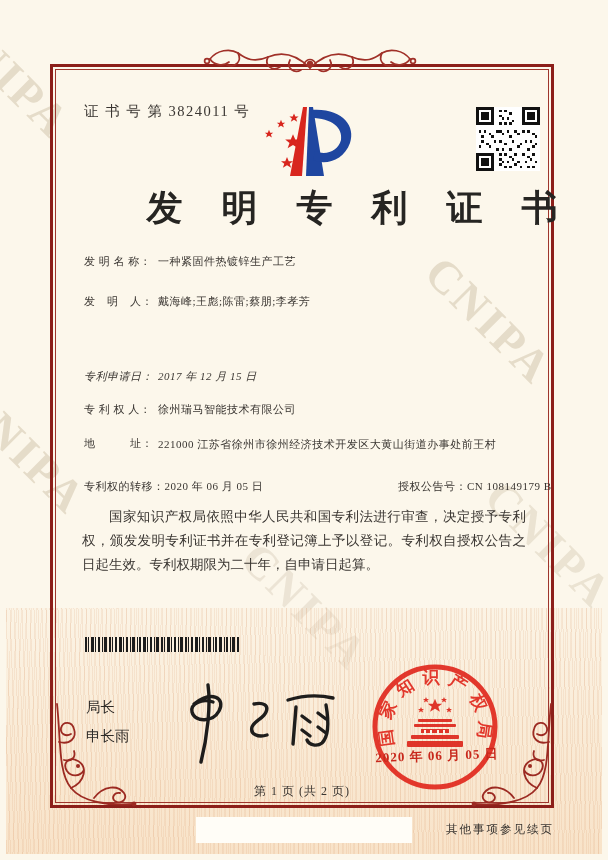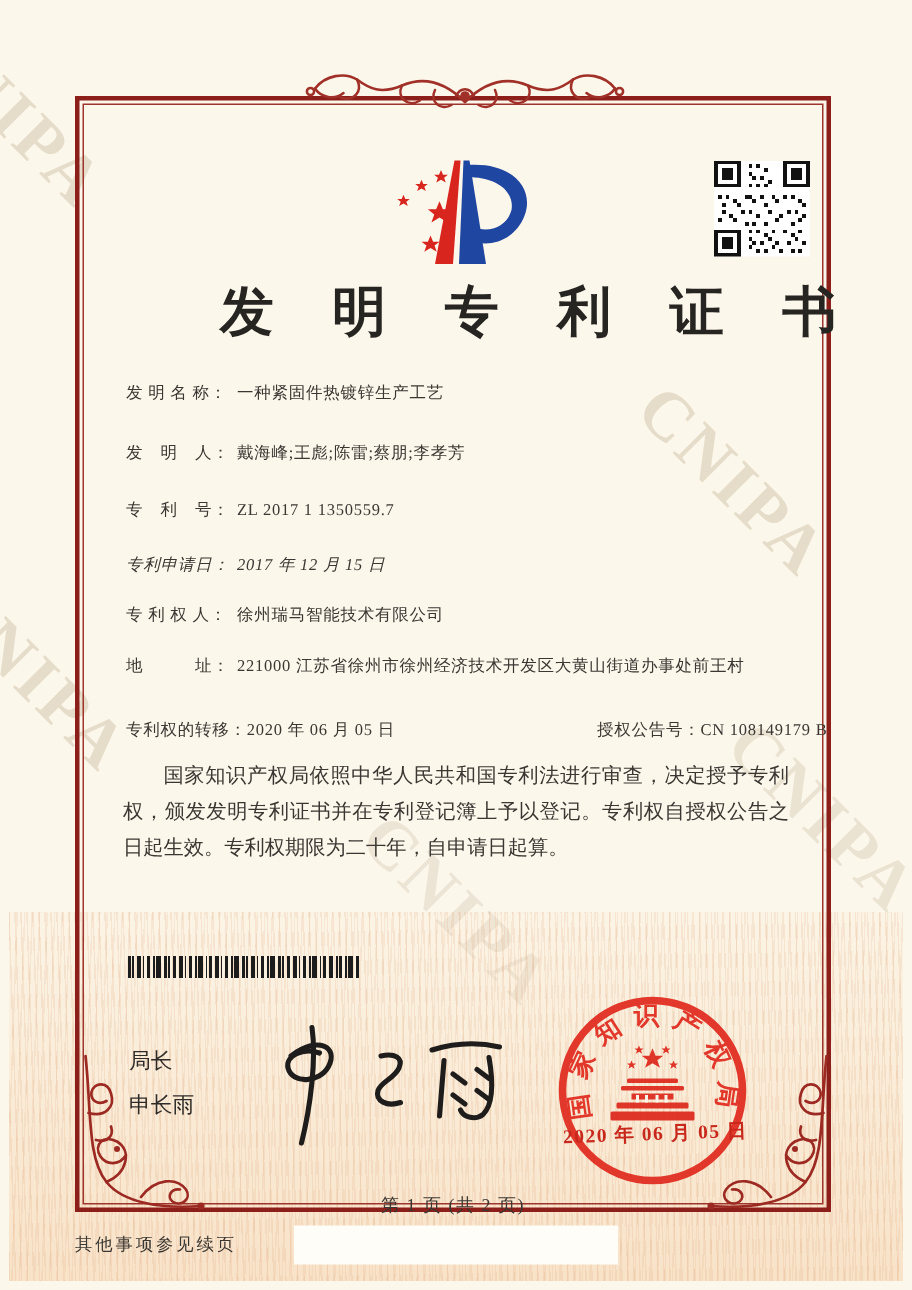--- a/index.html
+++ b/index.html
@@ -82,29 +82,29 @@
   
   .seal{position:absolute;left:369px;top:661px;width:132px;height:132px;}
   .seal-date{
     position:absolute;left:362px;top:747px;width:150px;
     text-align:center;font-size:13px;font-weight:bold;color:#c8281c;
     transform:rotate(-2deg);letter-spacing:1px;
   }
   
   .footer-page{
     position:absolute;left:50px;top:783px;width:504px;
-    text-align:center;font-size:12px;color:#3a3632;letter-spacing:1px;margin-top:12px;
+    text-align:center;font-size:12px;color:#3a3632;letter-spacing:1px;
   }
   .note-strip{
     position:absolute;left:196px;top:817px;width:216px;height:26px;
     background:#fffdf7;
   }
   .footer-note{
     position:absolute;left:50px;top:822px;width:504px;
-    text-align:left;font-size:11.5px;color:#3a3632;letter-spacing:2px;
+    text-align:right;font-size:11.5px;color:#3a3632;letter-spacing:2px;
   }
 </style>
 </head>
 <body>
 
 <div class="page">
 
   <div class="wm" style="left:-30px;top:0px;">CNIPA</div>
   <div class="wm" style="left:452px;top:246px;">CNIPA</div>
   <div class="wm" style="left:-14px;top:376px;">CNIPA</div>
@@ -150,20 +150,21 @@
       <path d="M5,4 C9,40 6,72 19,88 C30,102 56,106 82,104"></path>
       <path d="M19,88 C33,82 36,67 26,61 C17,56 10,63 15,71 C19,77 28,77 32,70"></path>
       <path d="M42,98 C52,85 66,85 72,93 C76,99 69,105 63,101 C59,98 62,92 68,93"></path>
       <path d="M7,42 C18,45 25,38 22,29 C20,21 11,21 9,28 C8,34 14,37 19,34"></path>
       <path d="M12,60 C20,62 24,57 22,51"></path>
       <circle cx="82" cy="104" r="2.4" fill="#9c2a22" stroke="none"></circle>
       <circle cx="26" cy="66" r="2" fill="#9c2a22" stroke="none"></circle>
     </g>
   </svg>
 
+  <div class="certno">证 书 号 第 3824011 号</div>
 
   <svg class="ornament" style="left:250px;top:103px;" width="112" height="76" viewBox="0 0 112 76">
     <g fill="#d8261e">
       <path transform="translate(19,31) scale(0.42)" d="M0,-10 L2.9,-3.1 10,-3.1 4.5,1.2 6.9,8.1 0,3.9 -6.9,8.1 -4.5,1.2 -10,-3.1 -2.9,-3.1 Z"></path>
       <path transform="translate(31,21) scale(0.42)" d="M0,-10 L2.9,-3.1 10,-3.1 4.5,1.2 6.9,8.1 0,3.9 -6.9,8.1 -4.5,1.2 -10,-3.1 -2.9,-3.1 Z"></path>
       <path transform="translate(44,15) scale(0.46)" d="M0,-10 L2.9,-3.1 10,-3.1 4.5,1.2 6.9,8.1 0,3.9 -6.9,8.1 -4.5,1.2 -10,-3.1 -2.9,-3.1 Z"></path>
       <path transform="translate(43,39) scale(0.78)" d="M0,-10 L2.9,-3.1 10,-3.1 4.5,1.2 6.9,8.1 0,3.9 -6.9,8.1 -4.5,1.2 -10,-3.1 -2.9,-3.1 Z"></path>
       <path transform="translate(37,60) scale(0.6)" d="M0,-10 L2.9,-3.1 10,-3.1 4.5,1.2 6.9,8.1 0,3.9 -6.9,8.1 -4.5,1.2 -10,-3.1 -2.9,-3.1 Z"></path>
       <polygon points="53,4 57,4 52,73 40,73"></polygon>
     </g>
@@ -183,23 +184,20 @@
     </g>
   </svg>
 
   <div class="title">发 明 专 利 证 书</div>
 
   <div class="row" style="top:254px;">
     <span class="lbl">发 明 名 称：</span><span class="val">一种紧固件热镀锌生产工艺</span>
   </div>
   <div class="row" style="top:294px;">
     <span class="lbl">发　明　人：</span><span class="val">戴海峰;王彪;陈雷;蔡朋;李孝芳</span>
-  </div>
-  <div class="row" style="top:332px;">
-    <span class="lbl">专　利　号：</span><span class="val">ZL 2017 1 1350559.7</span>
   </div>
   <div class="row" style="top:369px;font-style:italic;">
     <span class="lbl">专利申请日：</span><span class="val">2017 年 12 月 15 日</span>
   </div>
   <div class="row" style="top:402px;">
     <span class="lbl">专 利 权 人：</span><span class="val">徐州瑞马智能技术有限公司</span>
   </div>
   <div class="row" style="top:436px;">
     <span class="lbl">地　　　址：</span><span class="addr-val">221000 江苏省徐州市徐州经济技术开发区大黄山街道办事处前王村</span>
   </div>

